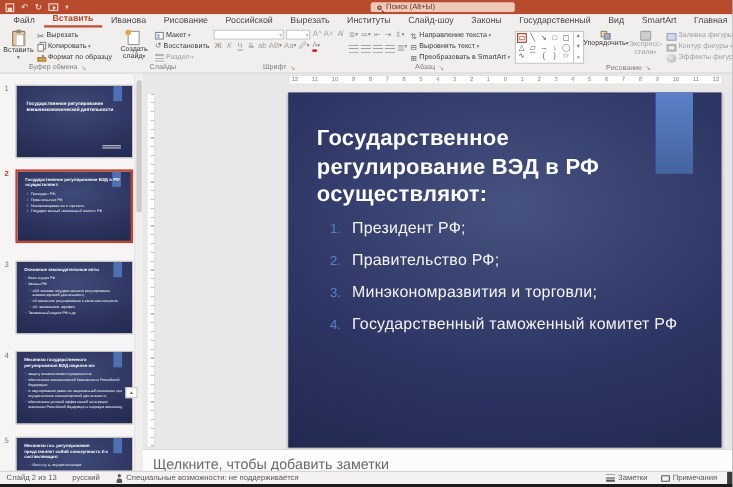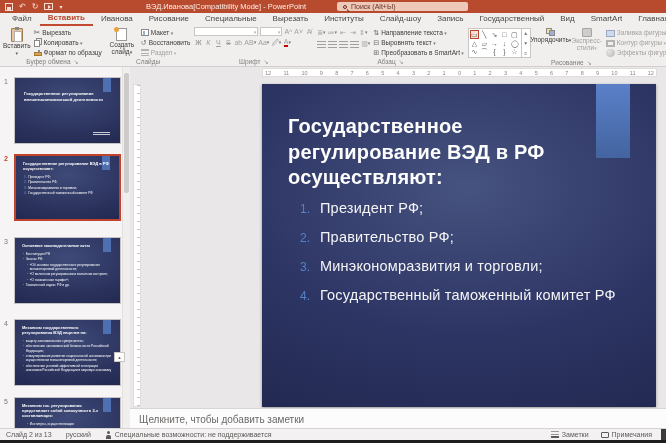--- a/index.html
+++ b/index.html
@@ -15,21 +15,21 @@
 .qi-save::after{content:"";position:absolute;left:1px;top:3px;width:4px;height:3px;background:#f6ded4}
 .qi-present{width:9px;height:7px;border:1px solid #f6ded4;position:relative}
 .qi-present::after{content:"";position:absolute;left:3px;top:1px;border-left:3px solid #f6ded4;border-top:2px solid transparent;border-bottom:2px solid transparent}
 .title-text{position:absolute;left:146px;top:0;height:13px;line-height:13px;font-size:7.5px;color:#fceee8;white-space:nowrap}
 .search-pill{position:absolute;left:337px;top:2px;width:131px;height:9px;background:#eec9ba;border-radius:2px;
      display:flex;align-items:center;gap:4px;padding-left:6px;font-size:7px;color:#66301f}
 .mag{width:4px;height:4px;border:1px solid #66301f;border-radius:50%;position:relative;flex:0 0 auto}
 .mag::after{content:"";position:absolute;left:3px;top:3px;width:3px;height:1px;background:#66301f;transform:rotate(45deg);transform-origin:left}
 
 
-.tabsrow{position:absolute;left:0;top:13px;width:666px;height:13px;background:#f1efee;display:flex;align-items:center;padding-left:4px;border-bottom:1px solid #f1efee}
+.tabsrow{position:absolute;left:0;top:13px;width:666px;height:13px;background:#f1efee;display:flex;align-items:flex-end;padding-left:4px;border-bottom:1px solid #f1efee}
 .tab{padding:0 8px;font-size:8px;line-height:12px;color:#4a4846;cursor:default;white-space:nowrap}
 .tab.active{color:#b7472a;font-weight:bold;border-bottom:2px solid #c24a33}
 
 
 .ribbon{position:absolute;left:0;top:26px;width:666px;height:41px;background:#f1efee;border-bottom:1px solid #d2cfce;display:flex;align-items:stretch;padding:0 1px}
 .rgroup{display:flex;flex-direction:column;padding:1px 2px 0}
 .rbody{flex:1;display:flex;align-items:flex-start;gap:3px}
 .rlabel{height:9px;display:flex;align-items:center;justify-content:center;gap:3px;font-size:6.5px;color:#807e7c;white-space:nowrap}
 .dlg{font-size:6px;color:#8a8886}
 .rsep{width:1px;background:#dfdddc;margin:3px 0}
@@ -114,21 +114,21 @@
    box-shadow:0 1px 3px rgba(0,0,0,.35)}
 .accent{position:absolute;right:26px;top:0;width:34px;height:74px;background:linear-gradient(#5b80c9,#43649f)}
 .slidetitle{position:absolute;left:26px;top:30px;width:330px;font-size:20px;font-weight:bold;color:#fdfdfd;line-height:1.28;letter-spacing:.2px}
 .slidelist{position:absolute;left:38px;top:116px;width:340px}
 .slideitem{display:flex;align-items:baseline;margin-bottom:13px;font-size:14.5px;color:#f4f4f6}
 .slideitem .num{width:14px;flex:0 0 auto;color:#5583c8;font-size:12px}
 .slideitem .txt{padding-left:6px;letter-spacing:.2px}
 
 
 .notes{position:absolute;left:130px;top:408px;width:536px;height:20px;background:#fcfcfc;border-top:1px solid #d8d6d5}
-.notes .ph{position:absolute;left:9px;top:5px;font-size:10px;color:#6b6967}
+.notes .ph{position:absolute;left:9px;top:5px;font-size:13px;color:#6b6967}
 
 
 .statusbar{position:absolute;left:0;top:428px;width:666px;height:12px;background:#f3f1f1;border-top:1px solid #d6d3d2;display:flex;align-items:center;font-size:7px;color:#5c5a58}
 .sb-left{display:flex;align-items:center;gap:14px;padding-left:6px}
 .sb-right{margin-left:auto;display:flex;align-items:center;gap:12px;padding-right:14px}
 .accico{width:7px;height:8px;position:relative;flex:0 0 auto}
 .accico::before{content:"";position:absolute;left:2px;top:0;width:3px;height:3px;border-radius:50%;background:#5c5a58}
 .accico::after{content:"";position:absolute;left:1px;top:4px;width:5px;height:4px;border-radius:2px 2px 0 0;background:#5c5a58}
 .sbitem{display:flex;align-items:center;gap:3px}
 .noteico{width:8px;height:7px;border-bottom:2px solid #5c5a58;background:repeating-linear-gradient(to bottom,#9b9997 0 1px,transparent 1px 3px)}
@@ -142,37 +142,36 @@
 <div id="app">
 
   <div class="titlebar">
     <div class="qat">
       <span class="qi-save"></span>
       <span class="qi">↶</span>
       <span class="qi">↻</span>
       <span class="qi-present"></span>
       <span class="qi" style="font-size:6px">▾</span>
     </div>
-    <div class="title-text">ВЭД.Иванова[Compatibility Mode]  -  PowerPoint</div>
     <div class="search-pill">
       <span class="mag"></span>
       <span>Поиск (Alt+Ы)</span>
     </div>
   </div>
 
   <div class="tabsrow">
       <div class="tab">Файл</div>
       <div class="tab active">Вставить</div>
       <div class="tab">Иванова</div>
       <div class="tab">Рисование</div>
-      <div class="tab">Специальные</div>
+      <div class="tab">Российской</div>
       <div class="tab">Вырезать</div>
       <div class="tab">Институты</div>
       <div class="tab">Слайд-шоу</div>
-      <div class="tab">Запись</div>
+      <div class="tab">Законы</div>
       <div class="tab">Государственный</div>
       <div class="tab">Вид</div>
       <div class="tab">SmartArt</div>
       <div class="tab">Главная</div>
       <div class="tab">Acrobat</div>
     </div>
 
   <div class="ribbon">
 
     <div class="rgroup">

